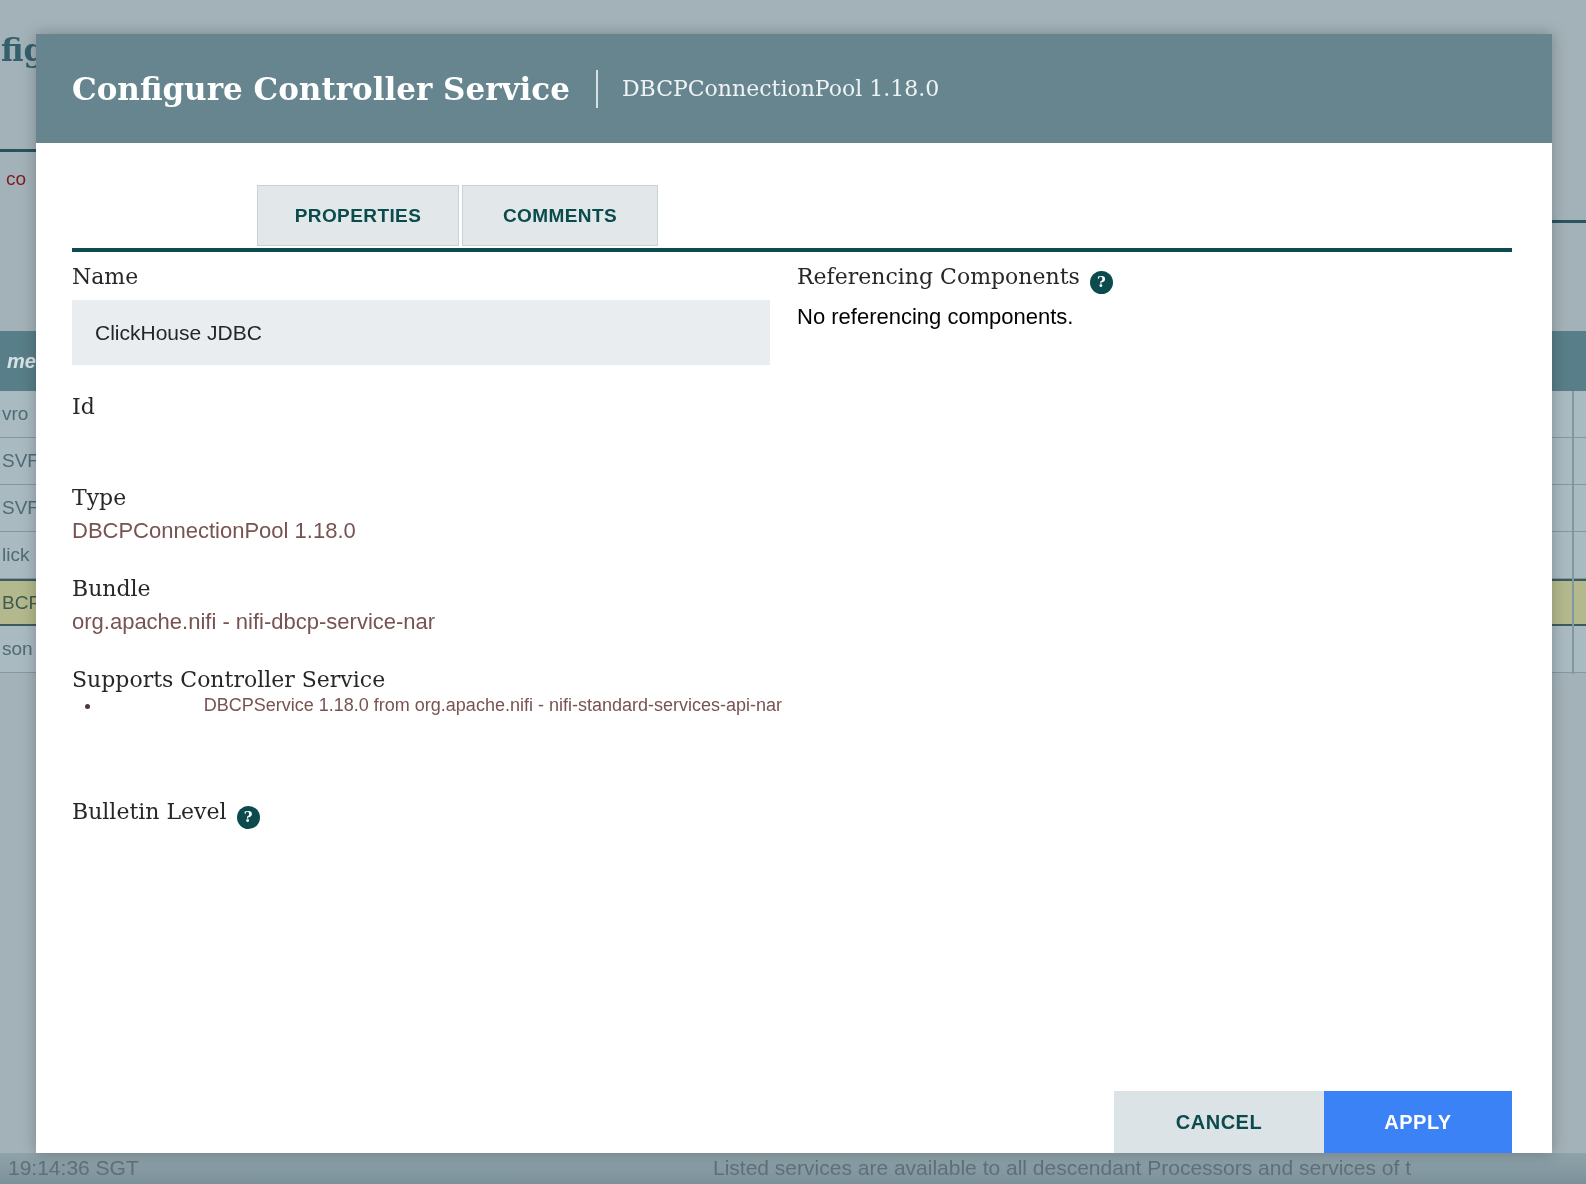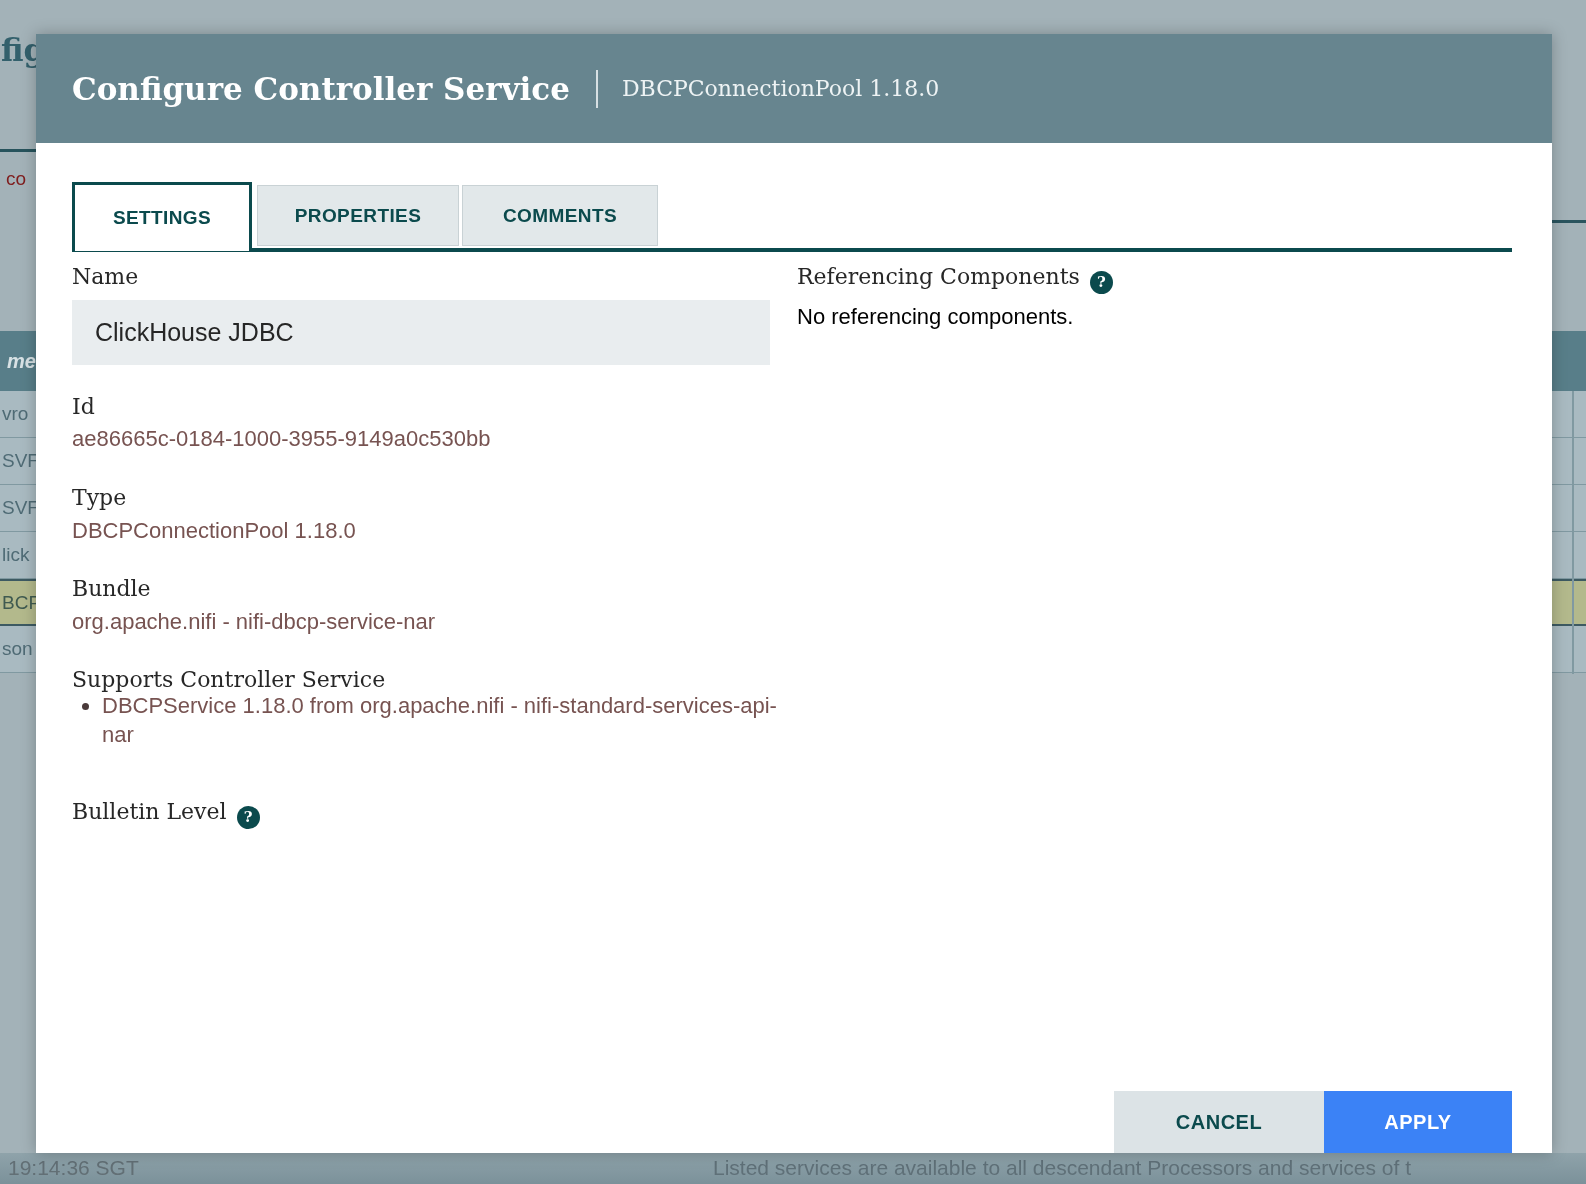--- a/index.html
+++ b/index.html
@@ -46,26 +46,26 @@
   .tab.inactive{background:#e2e8ea;border:1px solid #c9d2d5;box-sizing:border-box;
                 top:151px;height:61px;}
   #tab-properties{left:221px;width:202px;}
   #tab-comments{left:426px;width:196px;}
 
   
   .lbl{font-family:"DejaVu Serif",serif;font-size:22px;color:#272727;line-height:30px;}
   .val{font-size:22px;color:#775351;line-height:30px;}
   .field-name-input{position:absolute;left:36px;top:266px;width:698px;height:65px;
        background:#e9edef;border:none;display:flex;align-items:center;
-       padding-left:23px;box-sizing:border-box;font-size:25px;color:#262626;}
+       padding-left:23px;box-sizing:border-box;font-size:21px;color:#262626;}
   .help-icon{display:inline-flex;align-items:center;justify-content:center;
        width:23px;height:23px;border-radius:50%;background:#0b4a4d;color:#ffffff;
        font-size:15px;font-weight:bold;margin-left:10px;vertical-align:-3px;}
   .supports-list{position:absolute;left:40px;top:657px;width:680px;margin:0;
-       padding-left:26px;font-size:22px;color:#775351;line-height:29px;}
+       padding-left:26px;font-size:18px;color:#775351;line-height:29px;text-align:right;}
   .supports-list li::marker{color:#4a3a3a;}
   .dropdown{position:absolute;left:36px;top:798px;width:278px;height:60px;background:#e9edef;
        display:flex;align-items:center;padding-left:23px;box-sizing:border-box;
        font-size:21px;color:#262626;cursor:pointer;}
   .dropdown svg{position:absolute;right:22px;top:24px;}
   .ref-empty{position:absolute;left:761px;top:270px;font-size:22px;color:#000000;}
 
   
   .btn{position:absolute;bottom:0;height:62px;display:flex;align-items:center;justify-content:center;
        font-size:20px;font-weight:bold;letter-spacing:.5px;cursor:pointer;border:none;}
@@ -101,29 +101,27 @@
 
 <div id="dialog">
 
   <div class="dlg-header">
     <span class="dlg-title">Configure Controller Service</span>
     <span class="dlg-sep"></span>
     <span class="dlg-subtitle">DBCPConnectionPool 1.18.0</span>
   </div>
 
   <div class="tab-underline"></div>
-  <div class="tab active" id="tab-settings">SETTINGS</div>
   <div class="tab inactive" id="tab-properties">PROPERTIES</div>
   <div class="tab inactive" id="tab-comments">COMMENTS</div>
 
   <div class="abs lbl" style="left:36px;top:228px;">Name</div>
   <div class="field-name-input">ClickHouse JDBC</div>
 
   <div class="abs lbl" style="left:36px;top:358px;">Id</div>
-  <div class="abs val" style="left:36px;top:390px;">ae86665c-0184-1000-3955-9149a0c530bb</div>
 
   <div class="abs lbl" style="left:36px;top:449px;">Type</div>
   <div class="abs val" style="left:36px;top:482px;">DBCPConnectionPool 1.18.0</div>
 
   <div class="abs lbl" style="left:36px;top:540px;">Bundle</div>
   <div class="abs val" style="left:36px;top:573px;">org.apache.nifi - nifi-dbcp-service-nar</div>
 
   <div class="abs lbl" style="left:36px;top:631px;">Supports Controller Service</div>
   <ul class="supports-list">
     <li>DBCPService 1.18.0 from org.apache.nifi - nifi-standard-services-api-nar</li>

